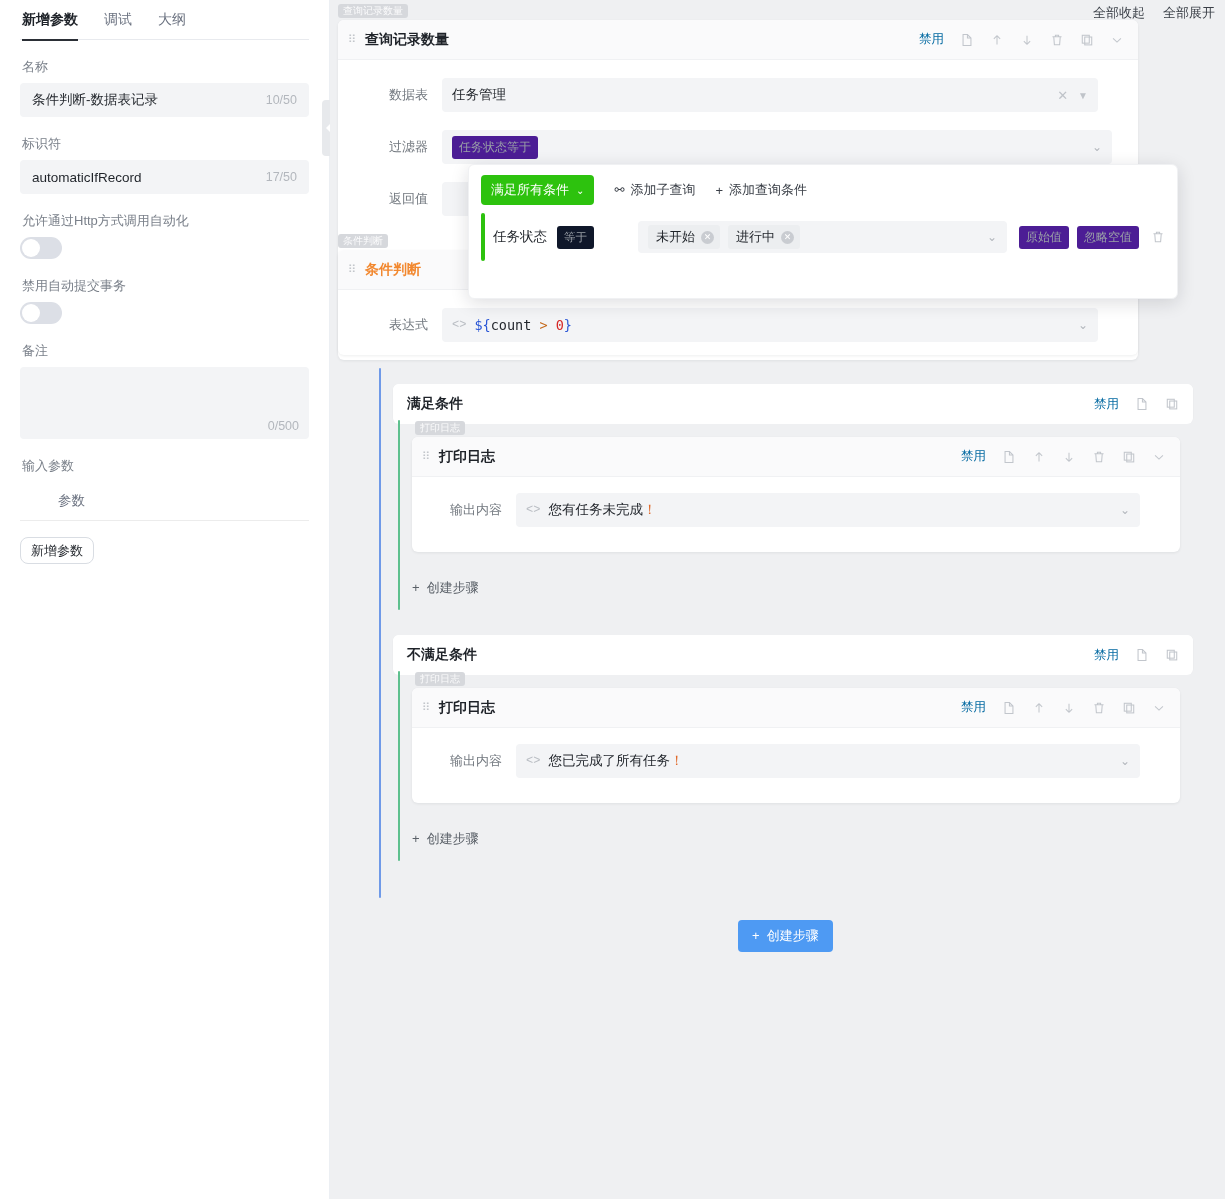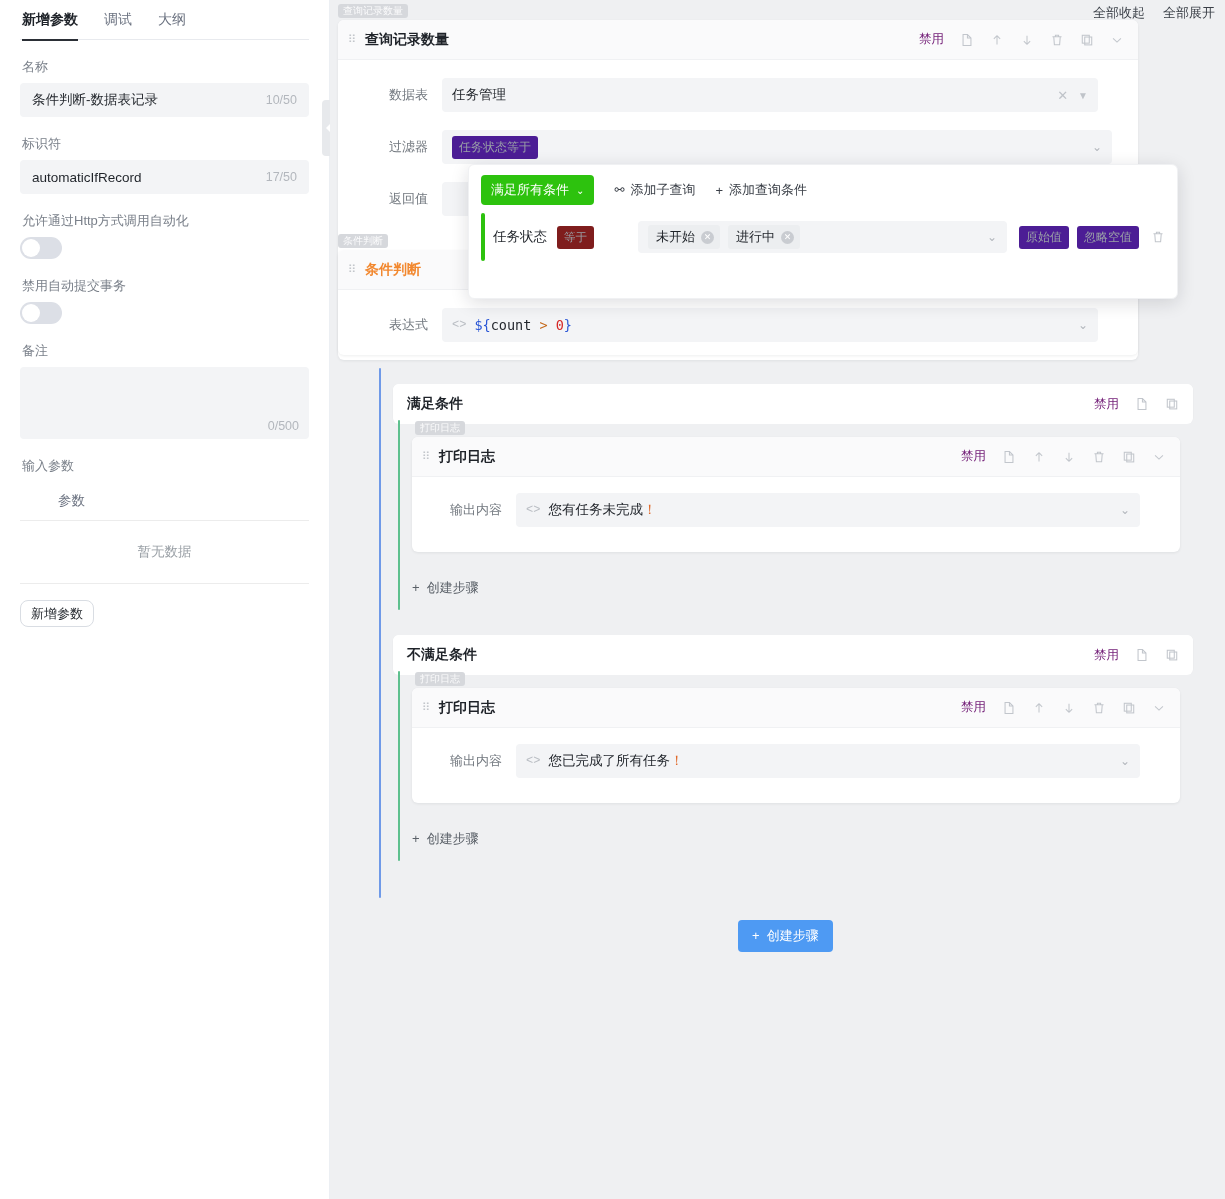--- a/index.html
+++ b/index.html
@@ -71,21 +71,21 @@
           box-shadow: 0 1px 3px rgba(20,25,35,.07); }
   .card-header { height: 40px; display: flex; align-items: center; padding: 0 14px 0 10px;
                  border-bottom: 1px solid #f0f1f3; background: #fafafb;
                  border-radius: 6px 6px 0 0; }
   .drag { width: 10px; color: #c3c6cb; font-size: 11px; letter-spacing: 0; line-height: 5px;
           margin-right: 7px; cursor: grab; }
   .drag i { display: block; font-style: normal; }
   .card-title { font-size: 14px; font-weight: bold; color: #1f2329; }
   .card-title.orange { color: #f2882f; }
   .hdr-actions { margin-left: auto; display: flex; align-items: center; gap: 16px; }
-  .hdr-actions .txtbtn { font-size: 12.5px; color: #701a75; cursor: pointer; }
+  .hdr-actions .txtbtn { font-size: 12.5px; color: #0369a1; cursor: pointer; }
   .ico { width: 14px; height: 14px; color: #c2c6cc; cursor: pointer; display: block; }
   .ico svg { display: block; width: 14px; height: 14px; }
 
   .card-body { padding: 14px 14px 14px 0; }
   .row { display: flex; align-items: center; margin-bottom: 12px; }
   .row:last-child { margin-bottom: 0; }
   .row-label { width: 104px; text-align: right; padding-right: 14px; font-size: 13px;
                color: #72787f; flex: none; }
   .fld { flex: 1; min-height: 34px; background: #f3f4f6; border-radius: 4px;
          display: flex; align-items: center; padding: 0 10px; font-size: 13.5px;
@@ -106,21 +106,21 @@
   .popup { position: absolute; background: #fff; border-radius: 6px;
            box-shadow: 0 4px 18px rgba(18,24,36,.14); border: 1px solid #f0f1f3; }
   .popup-toolbar { display: flex; align-items: center; gap: 20px; padding: 10px 12px 8px 12px; }
   .pill-green { background: #2dc20e; color: #fff; font-size: 13px; border-radius: 4px;
                 padding: 6px 10px; display: flex; align-items: center; gap: 7px; cursor: pointer; }
   .tool-link { font-size: 13px; color: #3a3f47; display: flex; align-items: center; gap: 6px; cursor: pointer; }
   .cond-area { position: relative; padding: 0 12px 10px 12px; }
   .cond-bar { position: absolute; left: 12px; top: 0; bottom: 10px; width: 4px; background: #2dc20e; border-radius: 2px; }
   .cond-row { display: flex; align-items: center; gap: 0; padding: 8px 0 8px 12px; }
   .cond-name { font-size: 13.5px; color: #1f2329; margin-right: 10px; }
-  .cond-op { background: #7f1d1d; color: #9aa0a7; font-size: 11.5px; border-radius: 3px; padding: 4px 7px; }
+  .cond-op { background: #0f172a; color: #9aa0a7; font-size: 11.5px; border-radius: 3px; padding: 4px 7px; }
   .valbox { flex: 1; margin-left: 44px; background: #f3f4f6; border-radius: 4px; height: 32px;
             display: flex; align-items: center; padding: 0 10px; gap: 8px; font-family: Liberation Serif, serif; }
   .chip { background: #eceef0; border-radius: 3px; font-size: 13px; color: #1f2329;
           padding: 3px 6px 3px 8px; display: flex; align-items: center; gap: 6px; }
   .chip .x { width: 13px; height: 13px; border-radius: 50%; background: #c9ccd1; color: #fff;
              font-size: 9px; display: flex; align-items: center; justify-content: center; cursor: pointer; }
   .popup-footer { border-top: 1px solid #f0f1f3; background: #fafafb; padding: 8px 12px;
                   display: flex; justify-content: flex-end; border-radius: 0 0 6px 6px; }
   .btn-blue { background: #4e9af3; color: #fff; font-size: 13px; border: none;
               border-radius: 4px; padding: 6px 16px; cursor: pointer; font-family: inherit; }
@@ -161,21 +161,20 @@
   <div class="field-label">禁用自动提交事务</div>
   <div class="toggle"></div>
 
   <div class="field-label">备注</div>
   <div class="textarea">
     <span class="count">0/500</span>
   </div>
 
   <div class="field-label">输入参数</div>
   <div class="param-head">参数</div>
-  <div class="param-empty">暂无数据</div>
   <div class="btn-outline">新增参数</div>
 </div>
 
 <div class="collapse-handle">
   <span></span>
 </div>
 
 <div class="canvas">
 
   <div class="canvas-topbar">

